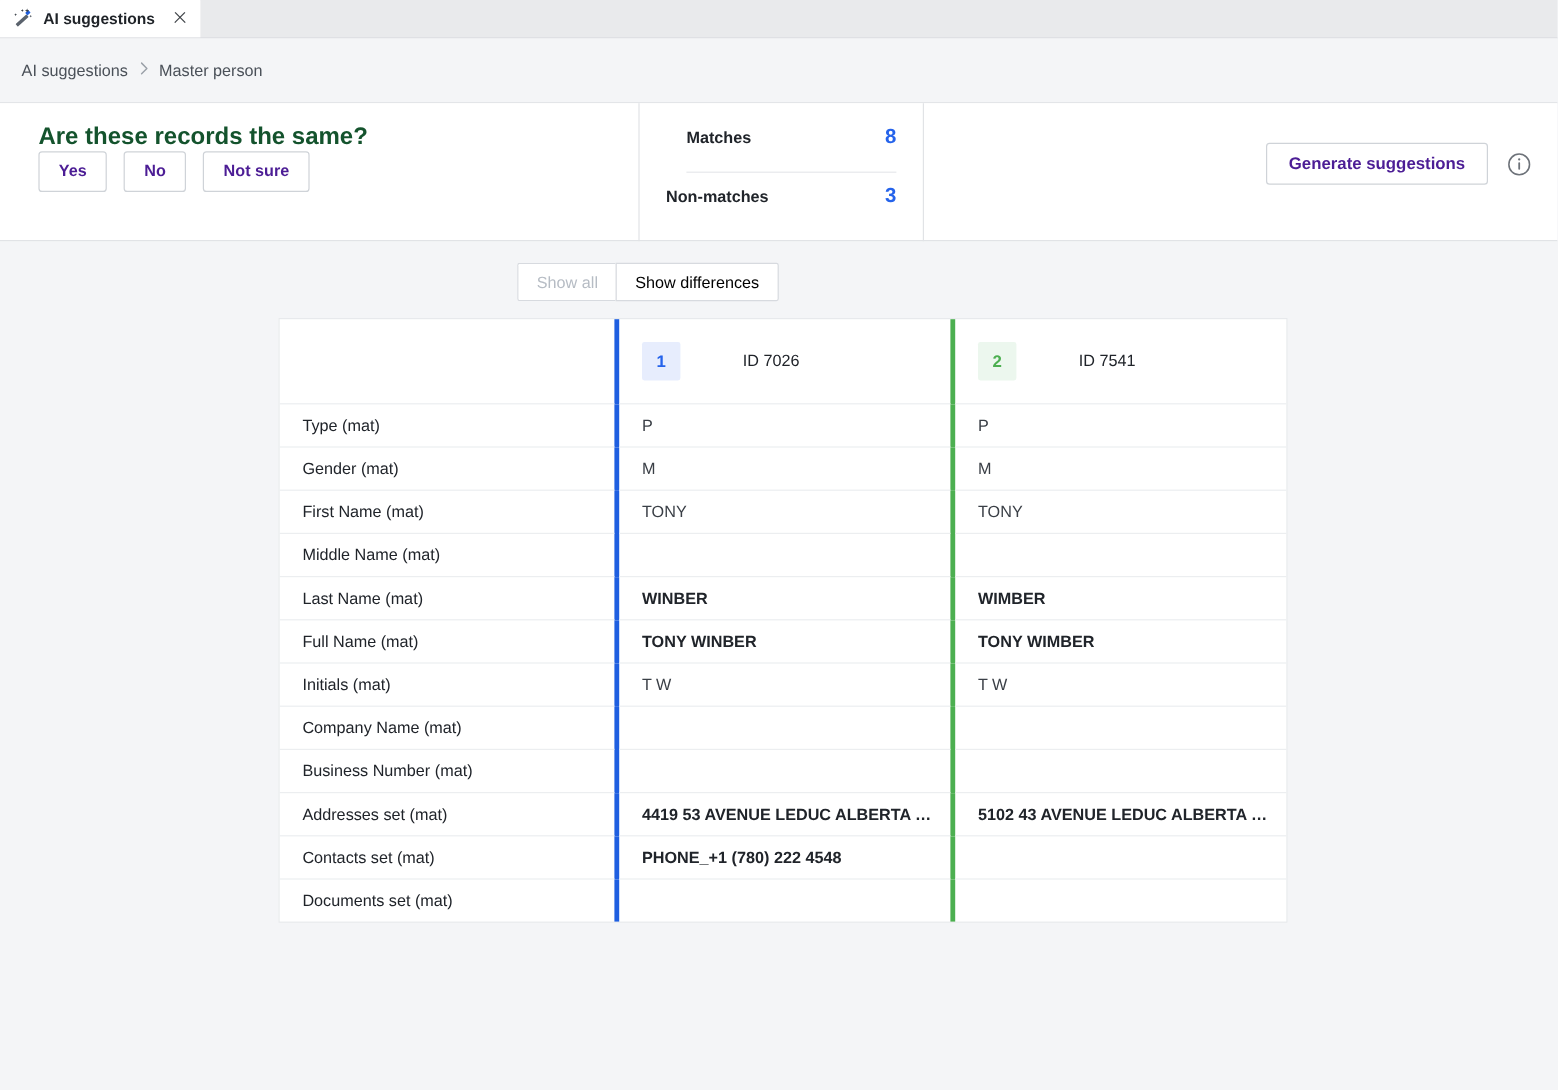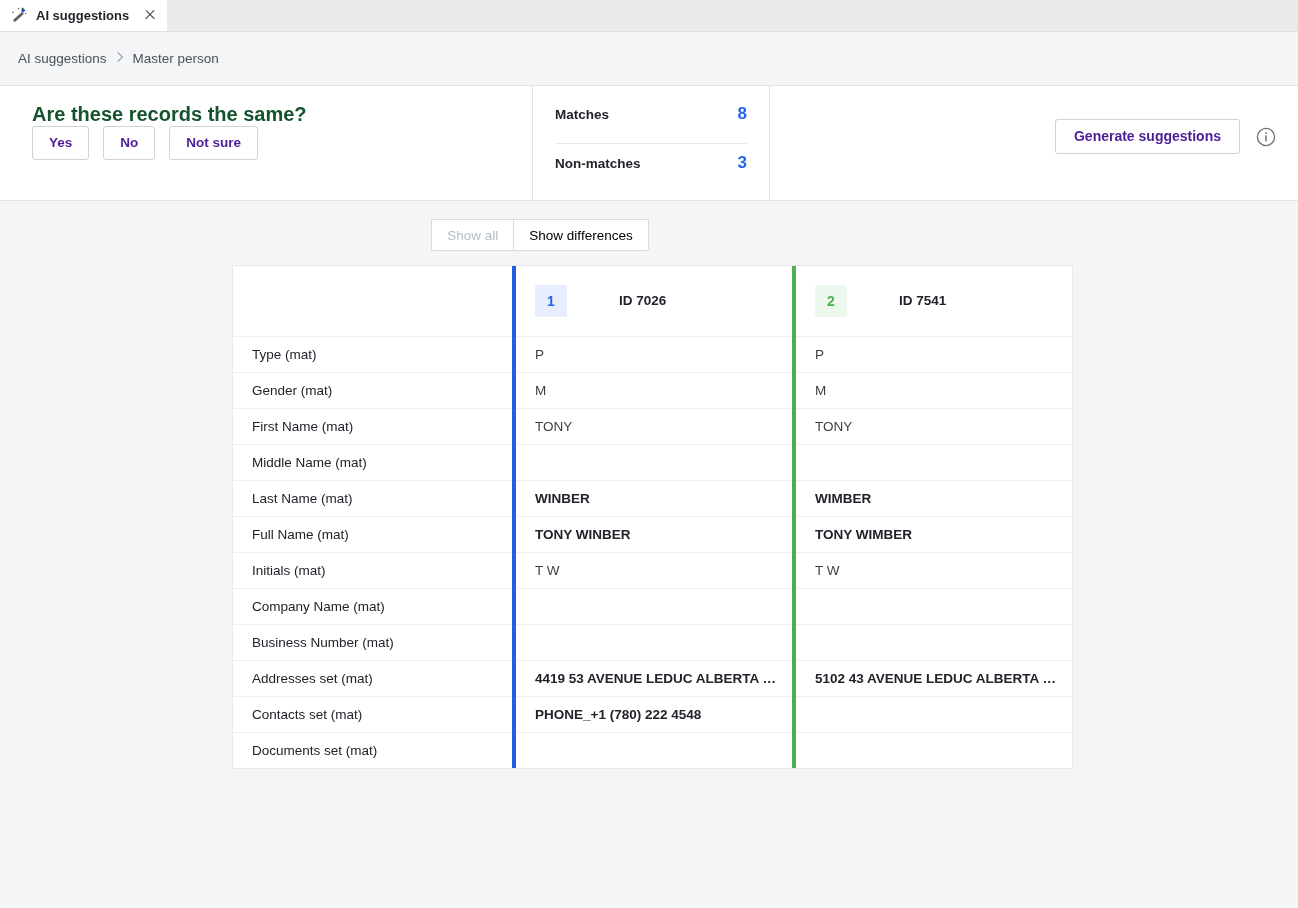--- a/index.html
+++ b/index.html
@@ -118,21 +118,21 @@
     border-left: 1px solid #e1e3e6;
     border-right: 1px solid #e1e3e6;
     padding: 18px 22px 0 22px;
   }
   .stat-row {
     display: flex;
     align-items: baseline;
     justify-content: space-between;
     height: 31px;
   }
-  .stat-row.first { border-bottom: 1px solid #e6e8eb; padding-bottom: 19px; height: 40px; }
+  .stat-row.first { border-bottom: 1px solid #e6e8eb; padding-bottom: 19px; height: 40px; margin-left: 17px; }
   .stat-row.second { padding-top: 9px; }
   .stat-label {
     font-size: 13.5px;
     font-weight: bold;
     color: #20242a;
   }
   .stat-value {
     font-size: 17px;
     font-weight: bold;
     color: #2563eb;
@@ -214,21 +214,21 @@
     width: 32px; height: 32px;
     display: flex; align-items: center; justify-content: center;
     font-size: 14px;
     font-weight: bold;
     border-radius: 2px;
   }
   .badge.b1 { background: #e7edfd; color: #2563eb; }
   .badge.b2 { background: #ecf7ee; color: #4caf50; }
   .col-id {
     font-size: 13.5px;
-    font-weight: bold;
+    font-weight: normal;
     color: #20242a;
     white-space: nowrap;
     padding-left: 36px;
   }
 
   td.label-cell {
     padding: 0 0 0 19px;
     font-size: 13.5px;
     font-weight: bold;
     color: #20242a;

